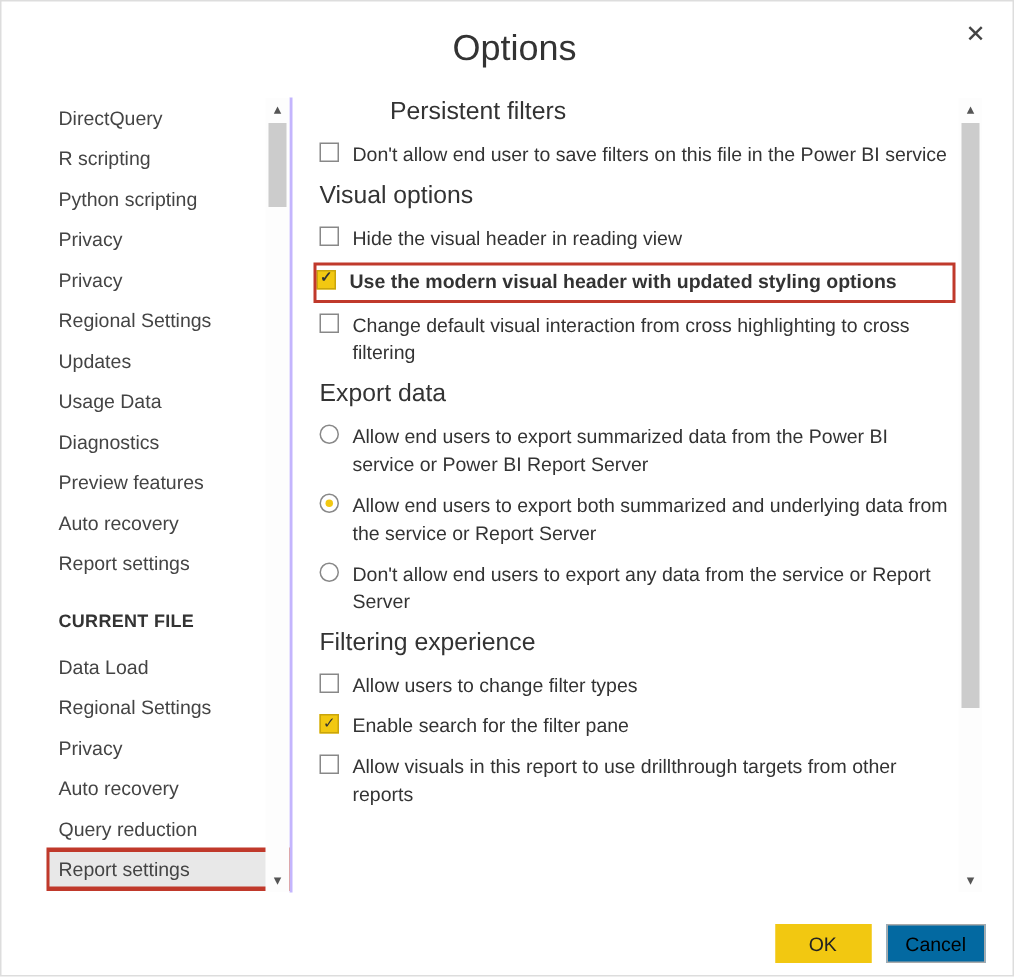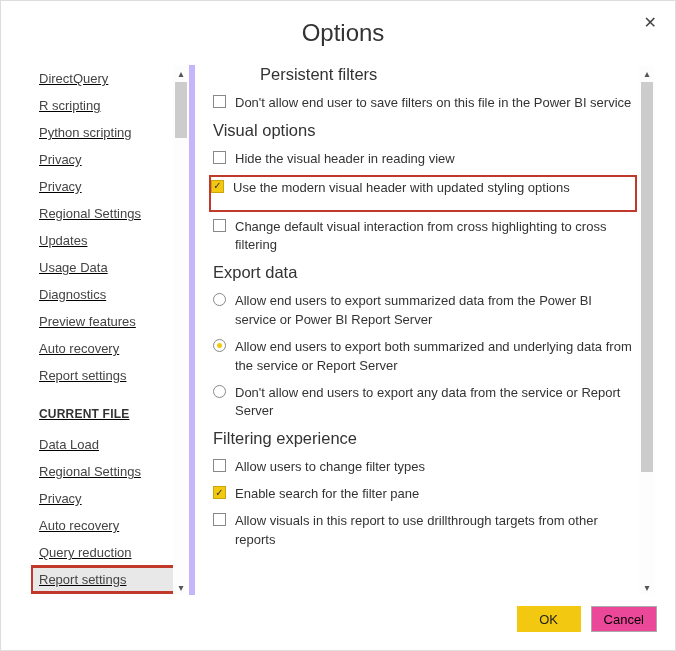--- a/index.html
+++ b/index.html
@@ -13,23 +13,22 @@
     border: 1px solid #ddd;
   }
   .close-icon {
     position: absolute; top: 12px; right: 18px;
     font-size: 16px; color: #444; cursor: pointer;
   }
   .title { font-size: 24px; font-weight: 300; color: #333; margin-bottom: 18px; text-align: center; }
   .body { display: flex; height: 530px; }
   .sidebar {
     width: 164px; flex-shrink: 0; position: relative;
-    border-right: 6px solid #c4b5fd;
+    border-right: 2px solid #c4b5fd;
     overflow: hidden;
-    text-decoration: underline;
   }
   .sidebar-scroll { overflow-y: auto; height: 100%; }
   .nav-item {
     font-size: 13px; color: #444; padding: 6px 6px 6px 8px;
     cursor: pointer; white-space: nowrap; overflow: hidden; text-overflow: ellipsis;
   }
   .nav-header {
     font-size: 12px; font-weight: 600; color: #333;
     padding: 18px 6px 10px 8px; letter-spacing: .2px;
   }
@@ -53,25 +52,25 @@
   .checkbox, .radio {
     width: 13px; height: 13px; border: 1px solid #888; background: #fff;
     display: inline-flex; align-items: center; justify-content: center;
     cursor: pointer;
   }
   .radio { border-radius: 50%; }
   .checkbox.checked { background: #f2c811; border-color: #caa50b; }
   .checkbox.checked::after { content: "✓"; font-size: 10px; color: #333; line-height: 1; }
   .radio.checked::after { content: ""; width: 5px; height: 5px; border-radius: 50%; background: #f2c811; }
   .opt-label { flex: 1; }
-  .opt.highlight { outline: 2px solid #c0392b; padding: 2px 4px 12px 0; margin-left: -2px; }
-  .footer { position: absolute; bottom: 18px; right: 18px; display: flex; gap: 10px; }
+  .opt.highlight { outline: 2px solid #c0392b; padding: 2px 4px 2px 0; margin-left: -2px; font-weight: bold; }
+  .footer { position: absolute; bottom: 8px; right: 18px; display: flex; gap: 10px; }
   .btn {
     min-width: 64px; height: 26px; font-size: 13px; border: 1px solid #aaa;
-    background: #ec4899; cursor: pointer; padding: 0 12px;
+    background: #0369a1; cursor: pointer; padding: 0 12px;
   }
   .btn.primary { background: #f2c811; border-color: #f2c811; color: #222; }
 </style>
 </head>
 <body>
 
 <div class="close-icon">✕</div>
 <div class="title">Options</div>
 
 <div class="body">

